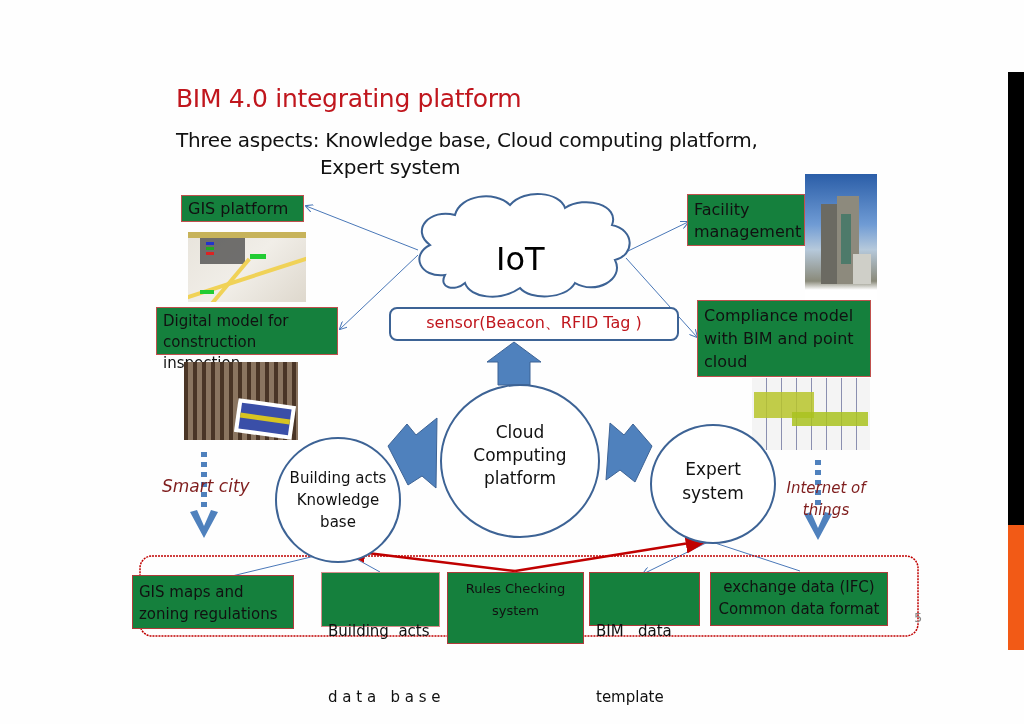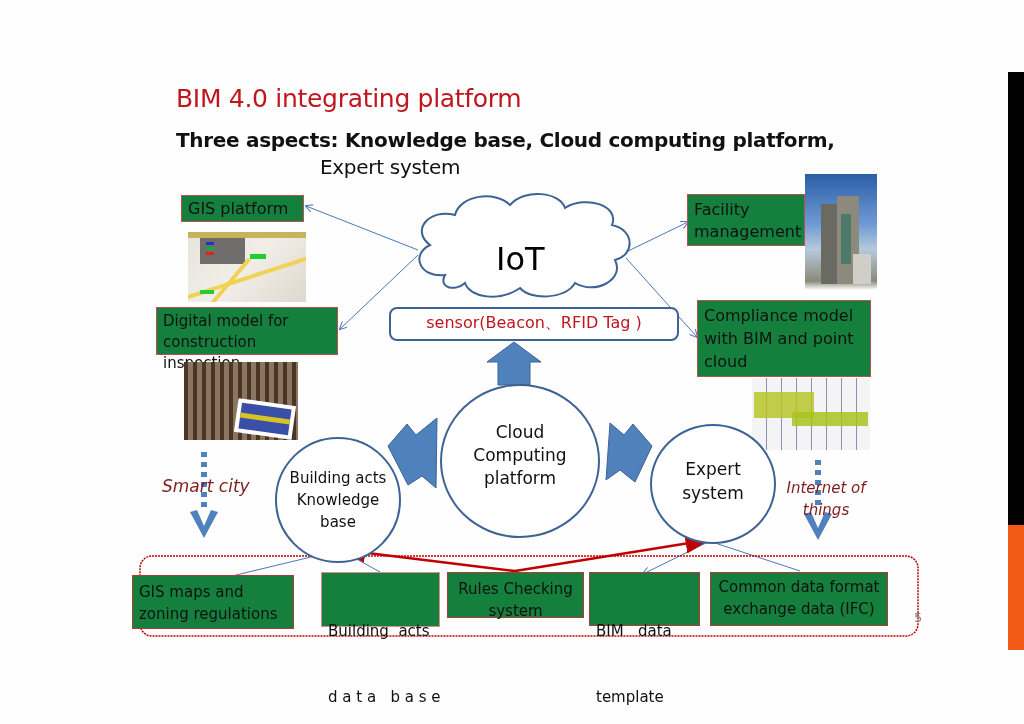--- a/index.html
+++ b/index.html
@@ -1,20 +1,20 @@
 <!DOCTYPE html>
 <html><head>
 <meta charset="utf-8">
 <style>
   html, body { margin:0; padding:0; }
   body { width:1024px; height:724px; background:#fefefe; position:relative; overflow:hidden;
          font-family:"DejaVu Sans", sans-serif; }
   .abs { position:absolute; }
   #title { left:176px; top:84px; font-size:25px; color:#c0161d; letter-spacing:-0.3px; font-family:"DejaVu Sans", sans-serif; }
-  #sub1 { left:176px; top:128px; font-size:20px; color:#111; letter-spacing:-0.3px;font-weight:bold; }
+  #sub1 { left:176px; top:128px; font-size:20px; color:#111; letter-spacing:-0.3px; }
   #sub2 { left:320px; top:155px; font-size:20px; color:#111; letter-spacing:-0.3px; }
   .rbox { position:absolute; border:1.3px solid #c0504d; background:#15803d; color:#111; font-size:15px; line-height:21px; padding:0 6px; box-sizing:border-box; }
   .circ { position:absolute; border:2.5px solid #3d6395; border-radius:50%; background:#fff; box-sizing:border-box;
           display:flex; align-items:center; justify-content:center; text-align:center; color:#111; }
   .redtxt { position:absolute; color:#7f1d1d; font-size:16px;font-style:italic; }
   .photo { position:absolute; overflow:hidden; }
   #sidebar-black { left:1008px; top:72px; width:16px; height:453px; background:#000; }
   #sidebar-orange { left:1008px; top:525px; width:16px; height:125px; background:#f25a16; }
   #pagenum { left:914px; top:610px; font-size:13px; color:#888; }
 </style>
@@ -167,29 +167,29 @@
 </div>
 
 <div class="rbox" style="left:132px;top:575px;width:162px;height:54px;padding-top:5px;font-size:15px;line-height:22px;border-color:#b03a3a;">
   <div>GIS maps and</div>
   <div>zoning regulations</div>
 </div>
 <div class="rbox" style="left:321px;top:572px;width:119px;height:55px;padding-top:3px;font-size:15px;line-height:22px;white-space:pre;border-color:#d98c8c;">
   <div>Building  acts</div>
   <div>d a t a   b a s e</div>
 </div>
-<div class="rbox" style="left:447px;top:572px;width:137px;height:46px;padding-top:5px;font-size:15px;line-height:22px;text-align:center;border-color:#b03a3a;">
+<div class="rbox" style="left:447px;top:572px;width:137px;height:72px;padding-top:5px;font-size:13px;line-height:22px;text-align:center;border-color:#b03a3a;">
   <div>Rules Checking</div>
   <div>system</div>
 </div>
 <div class="rbox" style="left:589px;top:572px;width:111px;height:54px;padding-top:3px;font-size:15px;line-height:22px;white-space:pre;border-color:#b03a3a;">
   <div>BIM   data</div>
   <div>template</div>
 </div>
 <div class="rbox" style="left:710px;top:572px;width:178px;height:54px;padding-top:3px;font-size:15px;line-height:22px;text-align:center;border-color:#b03a3a;">
+  <div>exchange data (IFC)</div>
   <div>Common data format</div>
-  <div>exchange data (IFC)</div>
 </div>
 
 <div id="pagenum" class="abs">5</div>
 
 <div id="sidebar-black" class="abs"></div>
 <div id="sidebar-orange" class="abs"></div>
 
 </body></html>

